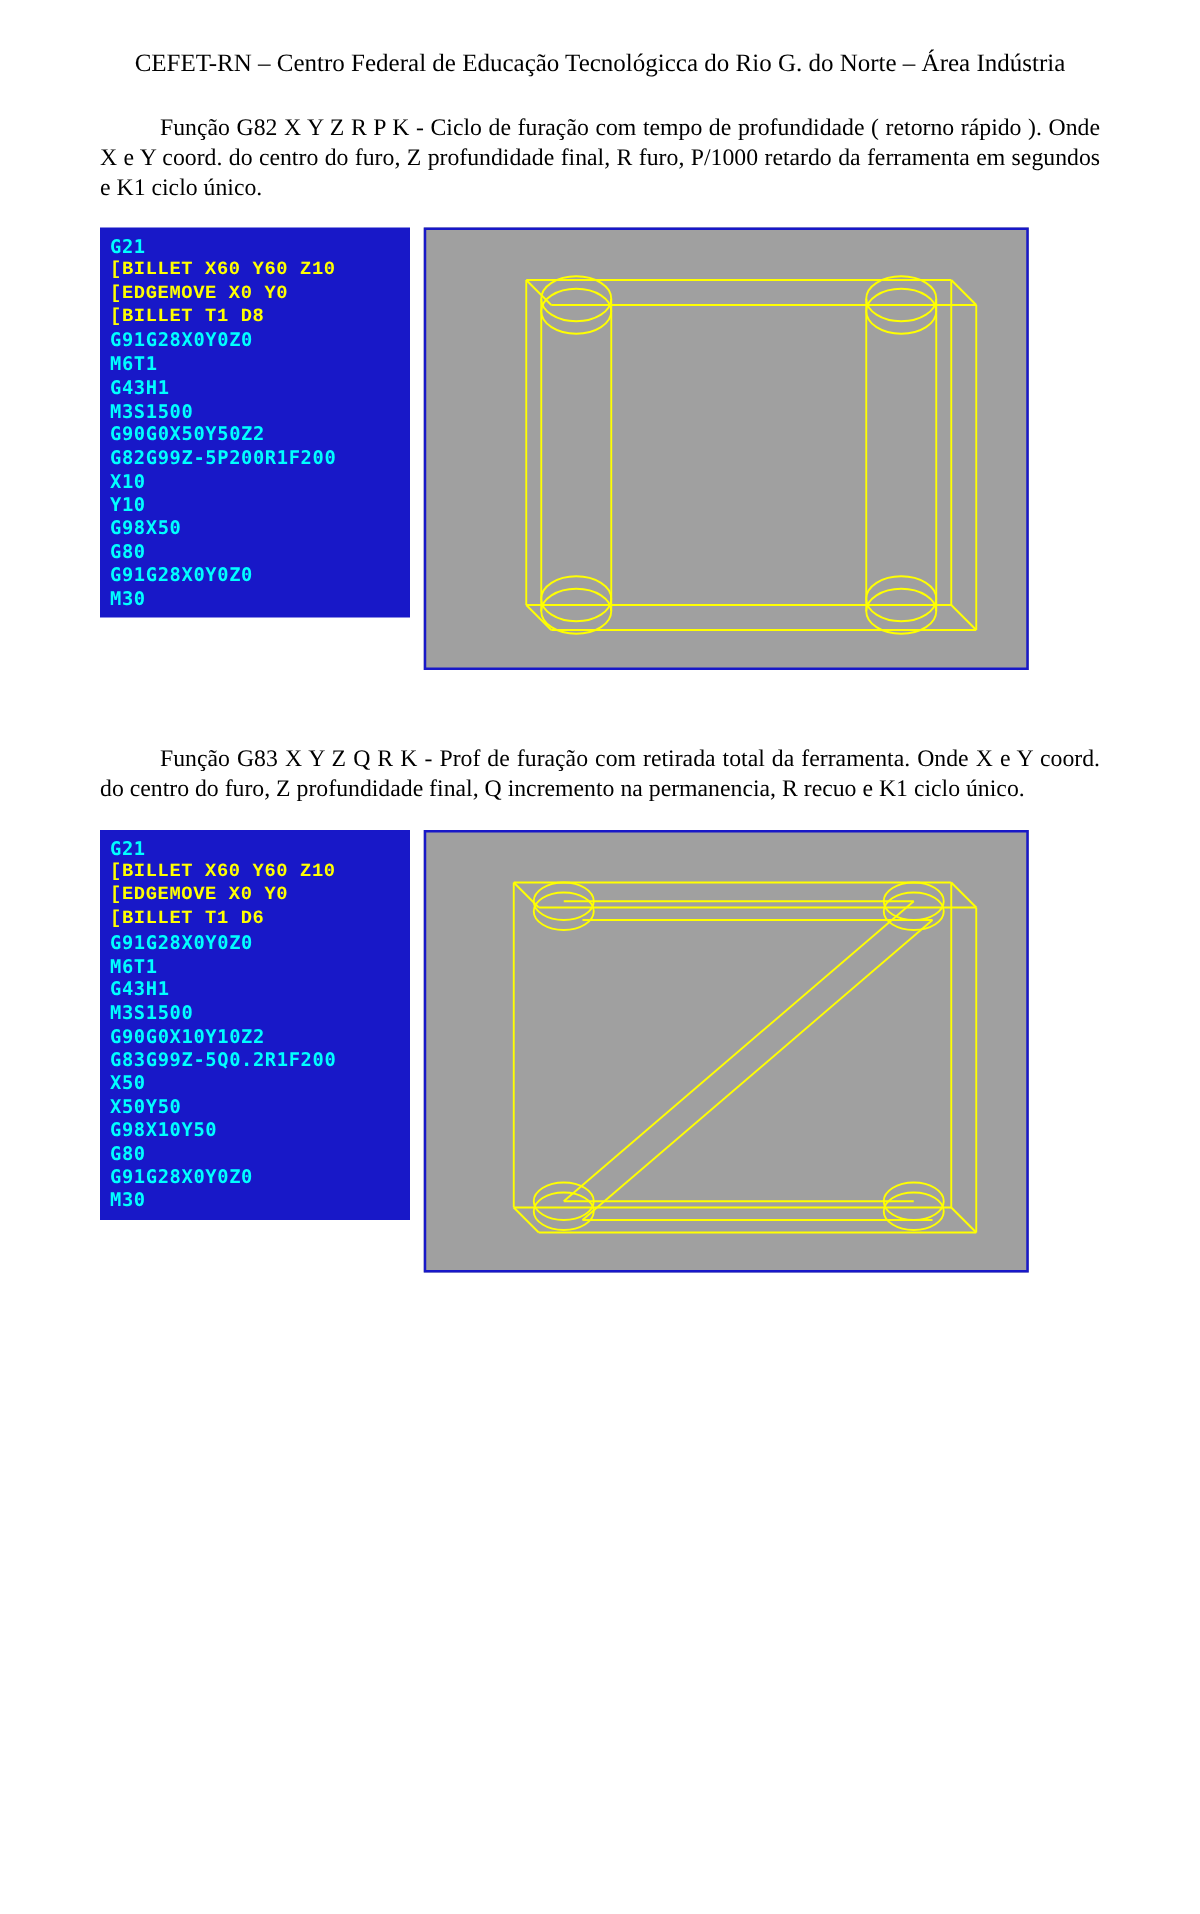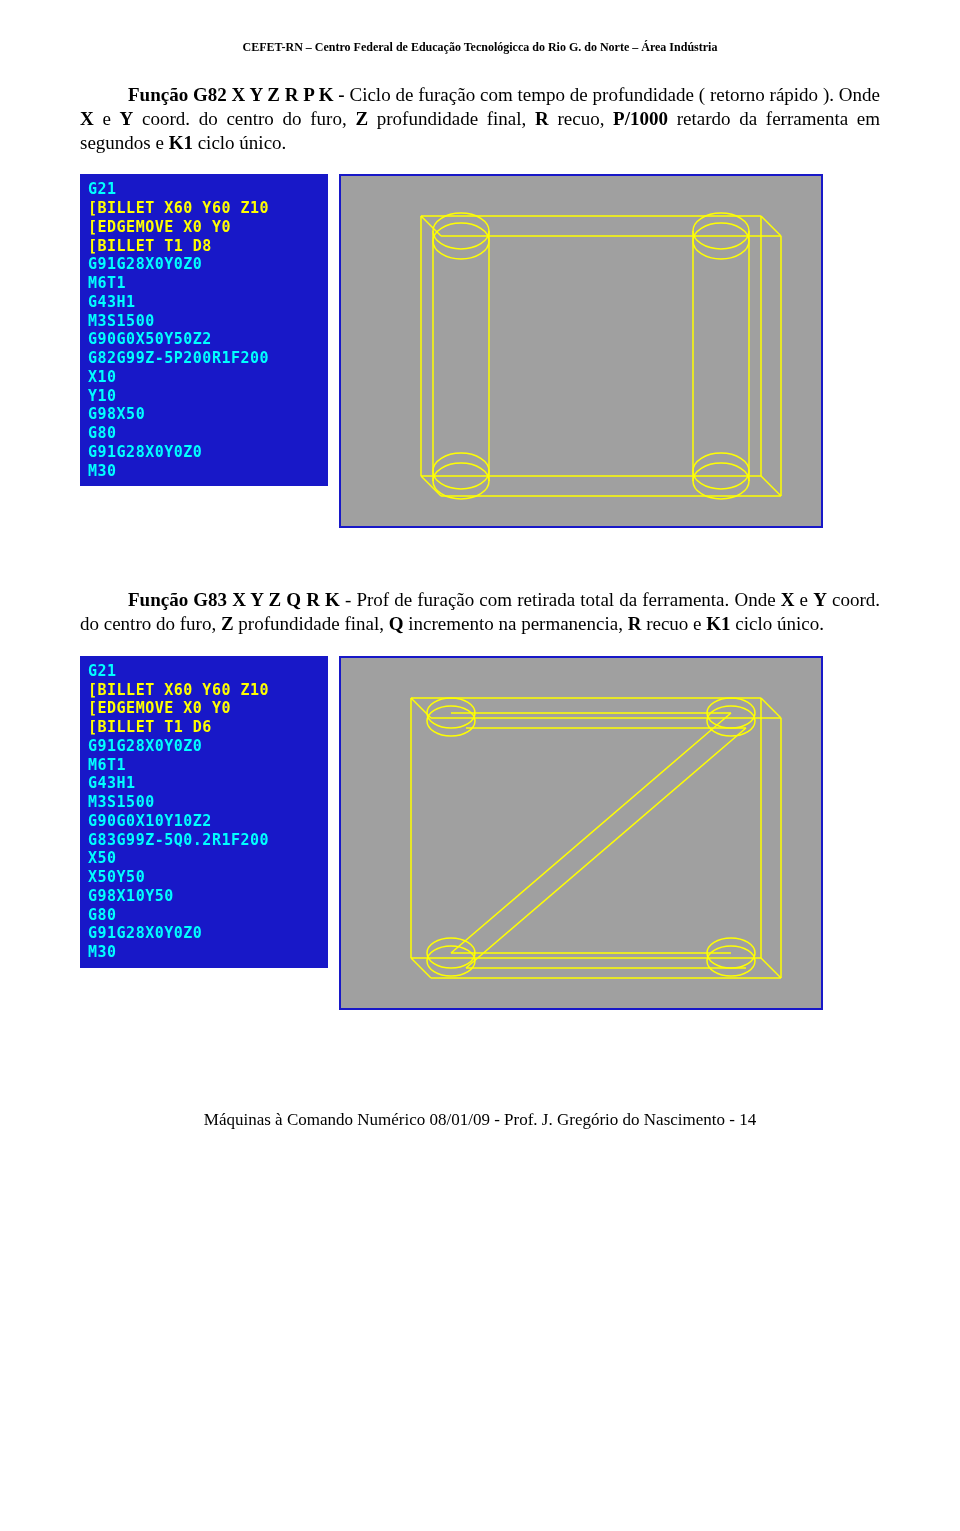--- a/index.html
+++ b/index.html
@@ -8,23 +8,22 @@
     background: #fff;
     font-family: "Times New Roman", Times, serif;
     color: #000;
     width: 960px;
   }
   .page {
     padding: 40px 80px 30px 80px;
   }
   .header {
     text-align: center;
-    font-size: 12px;
+    font-size: 20px;
     margin-bottom: 28px;
-    font-weight: bold;
   }
   .para {
     font-size: 19px;
     line-height: 1.25;
     text-align: justify;
     margin-bottom: 20px;
   }
   .para .indent {
     display: inline-block;
     width: 48px;
@@ -39,50 +38,50 @@
     background: #1818c8;
     color: #00ffff;
     font-family: "Lucida Console", Monaco, monospace;
     font-size: 15px;
     font-weight: bold;
     line-height: 1.25;
     padding: 6px 10px 6px 8px;
     width: 230px;
     letter-spacing: 0.5px;
   }
-  .codebox .yellow { color: #ffff00; }
+  .codebox .yellow { color: #ffff00; font-family: Liberation Mono, monospace; }
   .simbox {
     width: 480px;
     height: 350px;
     background: #a0a0a0;
     border: 2px solid #1818c8;
     position: relative;
   }
   .simbox svg {
     position: absolute;
     top: 0; left: 0;
     width: 100%;
     height: 100%;
   }
   .footer {
     text-align: center;
     font-size: 17px;
     margin-top: 100px;
   }
-  b { font-weight: bold; }
+  b { font-weight: normal; }
 </style>
 </head>
 <body>
 
 <div class="page">
 
   <div class="header">CEFET-RN – Centro Federal de Educação Tecnológicca do Rio G. do Norte – Área Indústria</div>
 
   <div class="para">
-    <span class="indent"></span><b>Função G82 X Y Z R P K - </b><span>Ciclo de furação com tempo de profundidade ( retorno rápido  ). Onde </span><b>X</b><span> e </span><b>Y</b><span> coord. do centro  do furo,  </span><b>Z</b><span> profundidade  final, </span><b>R</b><span> recuo, </span><b>P/1000</b><span> retardo da ferramenta em  segundos e </span><b>K1</b><span> ciclo único.</span>
+    <span class="indent"></span><b>Função G82 X Y Z R P K - </b><span>Ciclo de furação com tempo de profundidade ( retorno rápido  ). Onde </span><b>X</b><span> e </span><b>Y</b><span> coord. do centro  do furo,  </span><b>Z</b><span> profundidade  final, </span><b>R</b><span> furo, </span><b>P/1000</b><span> retardo da ferramenta em  segundos e </span><b>K1</b><span> ciclo único.</span>
   </div>
 
   <div class="figrow">
     <div class="codebox">
       <div>G21</div>
       <div class="yellow">[BILLET X60 Y60 Z10</div>
       <div class="yellow">[EDGEMOVE X0 Y0</div>
       <div class="yellow">[BILLET T1 D8</div>
       <div>G91G28X0Y0Z0</div>
       <div>M6T1</div>
@@ -186,15 +185,14 @@
           <line x1="110" y1="295" x2="390" y2="295"></line>
 
           <line x1="125" y1="70" x2="405" y2="70"></line>
           <line x1="405" y1="70" x2="125" y2="310"></line>
           <line x1="125" y1="310" x2="405" y2="310"></line>
         </g>
       </svg>
     </div>
   </div>
 
-  <div class="footer">Máquinas à Comando Numérico 08/01/09 -  Prof. J. Gregório do  Nascimento - 14</div>
 
 </div>
 
 </body></html>

